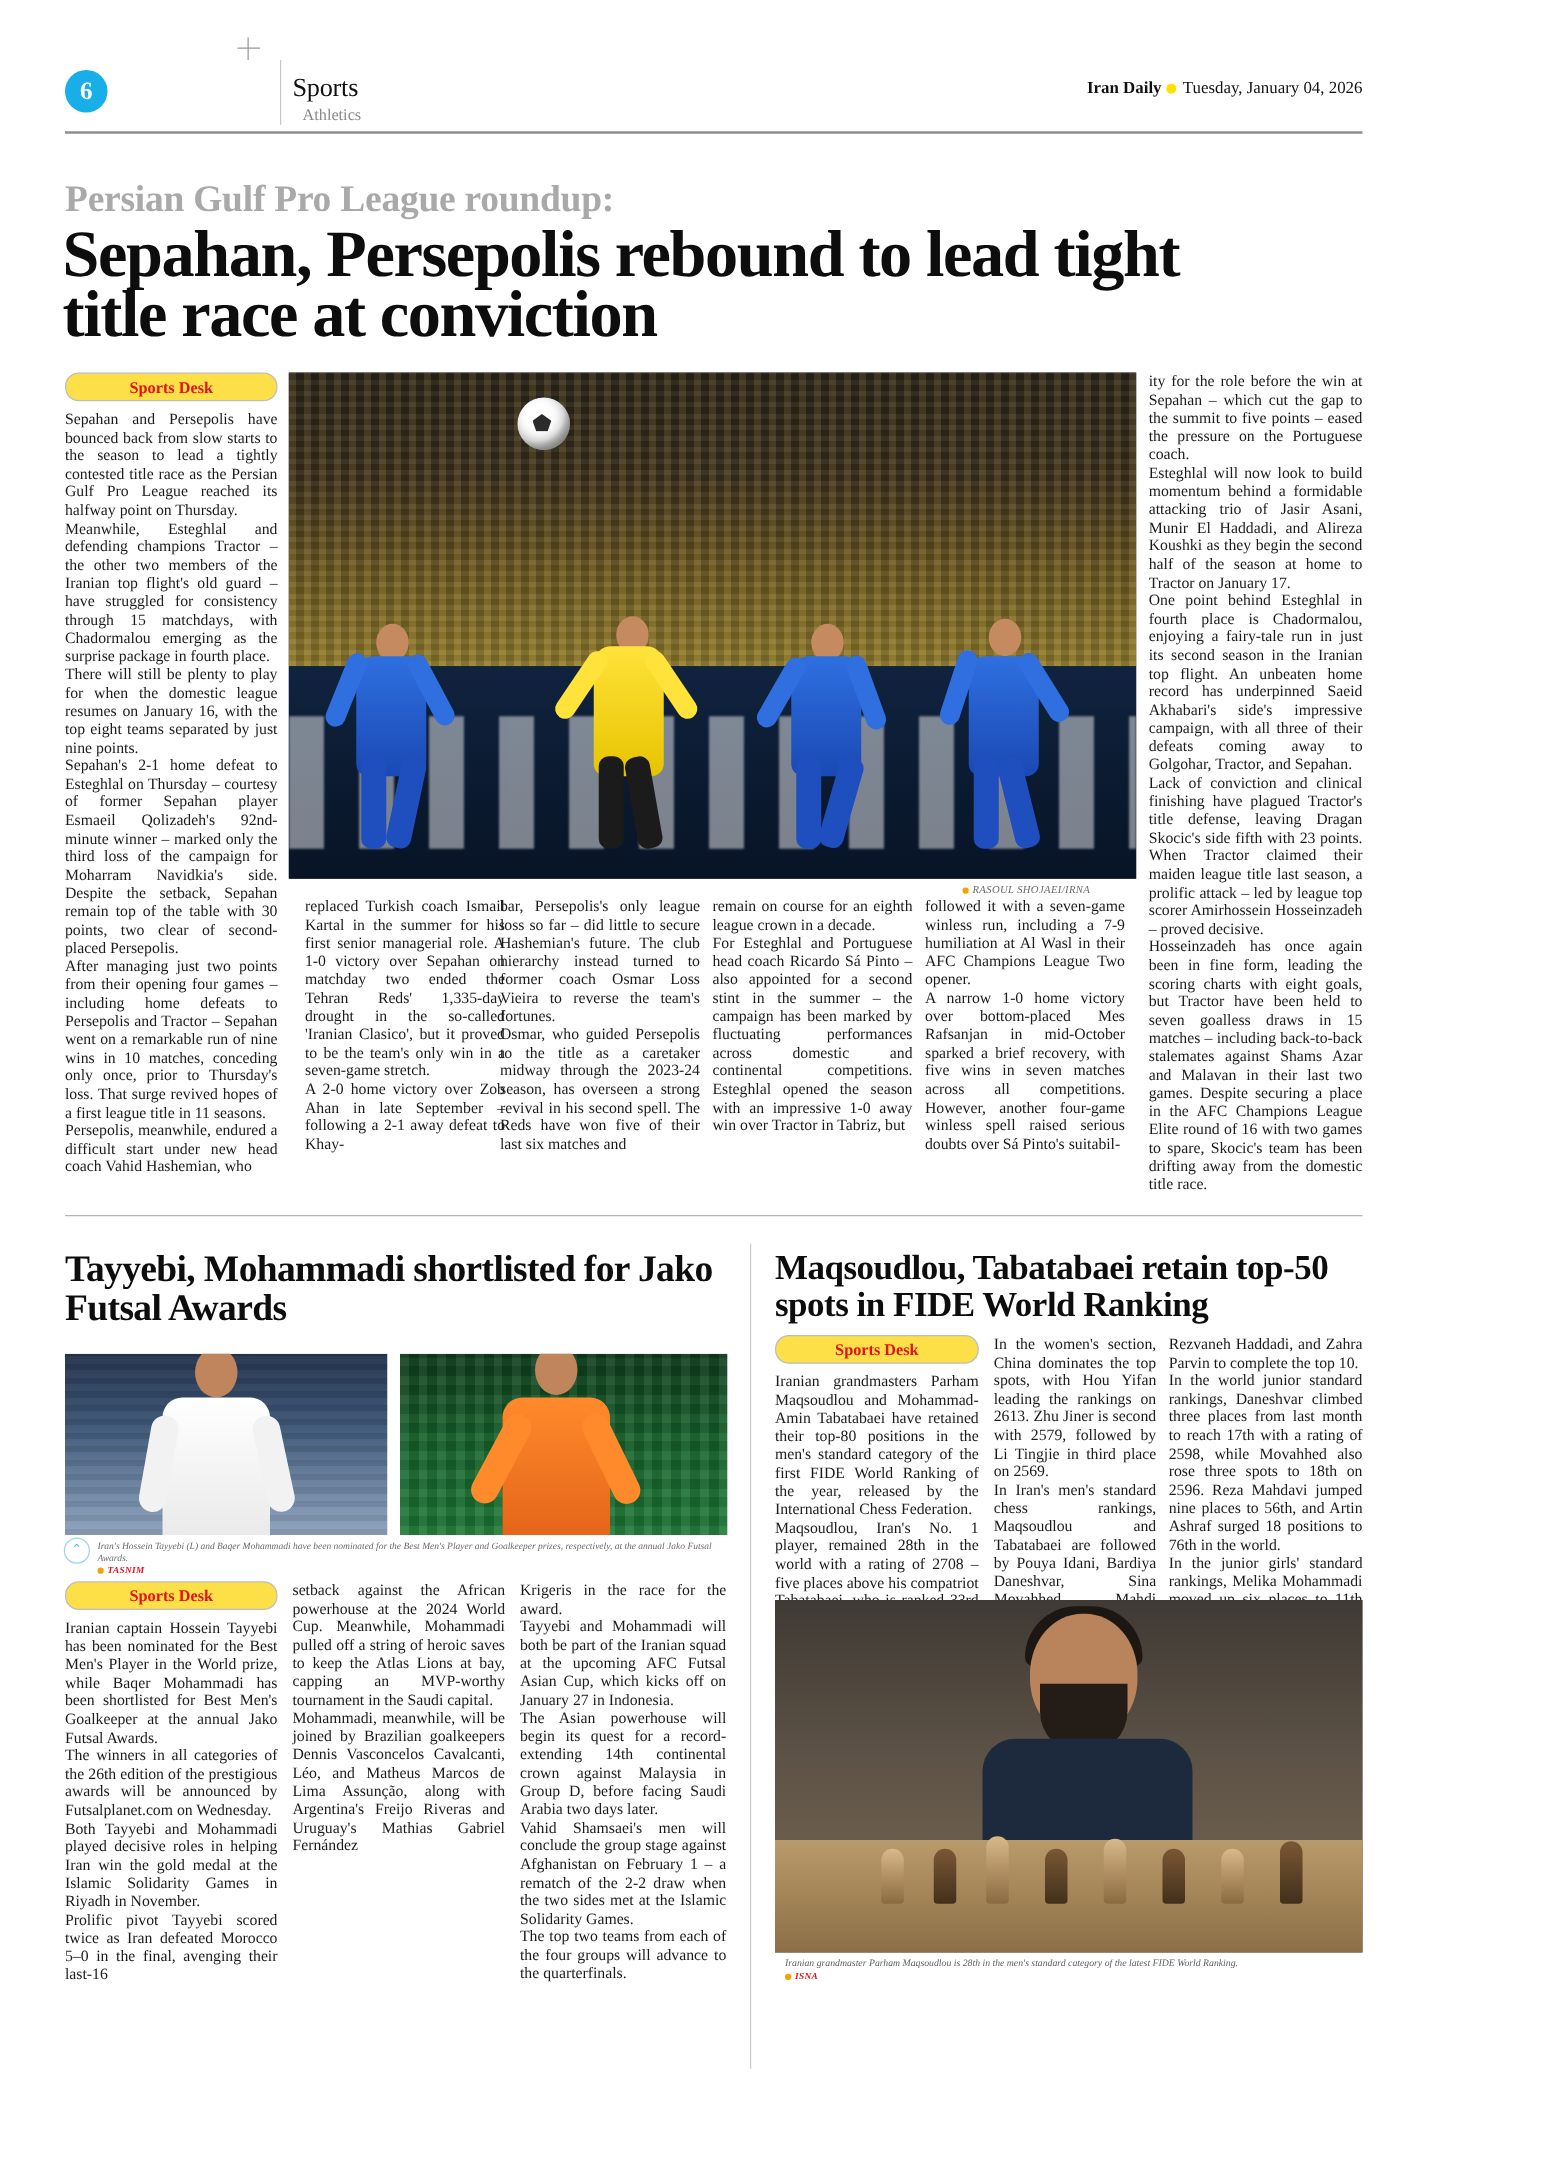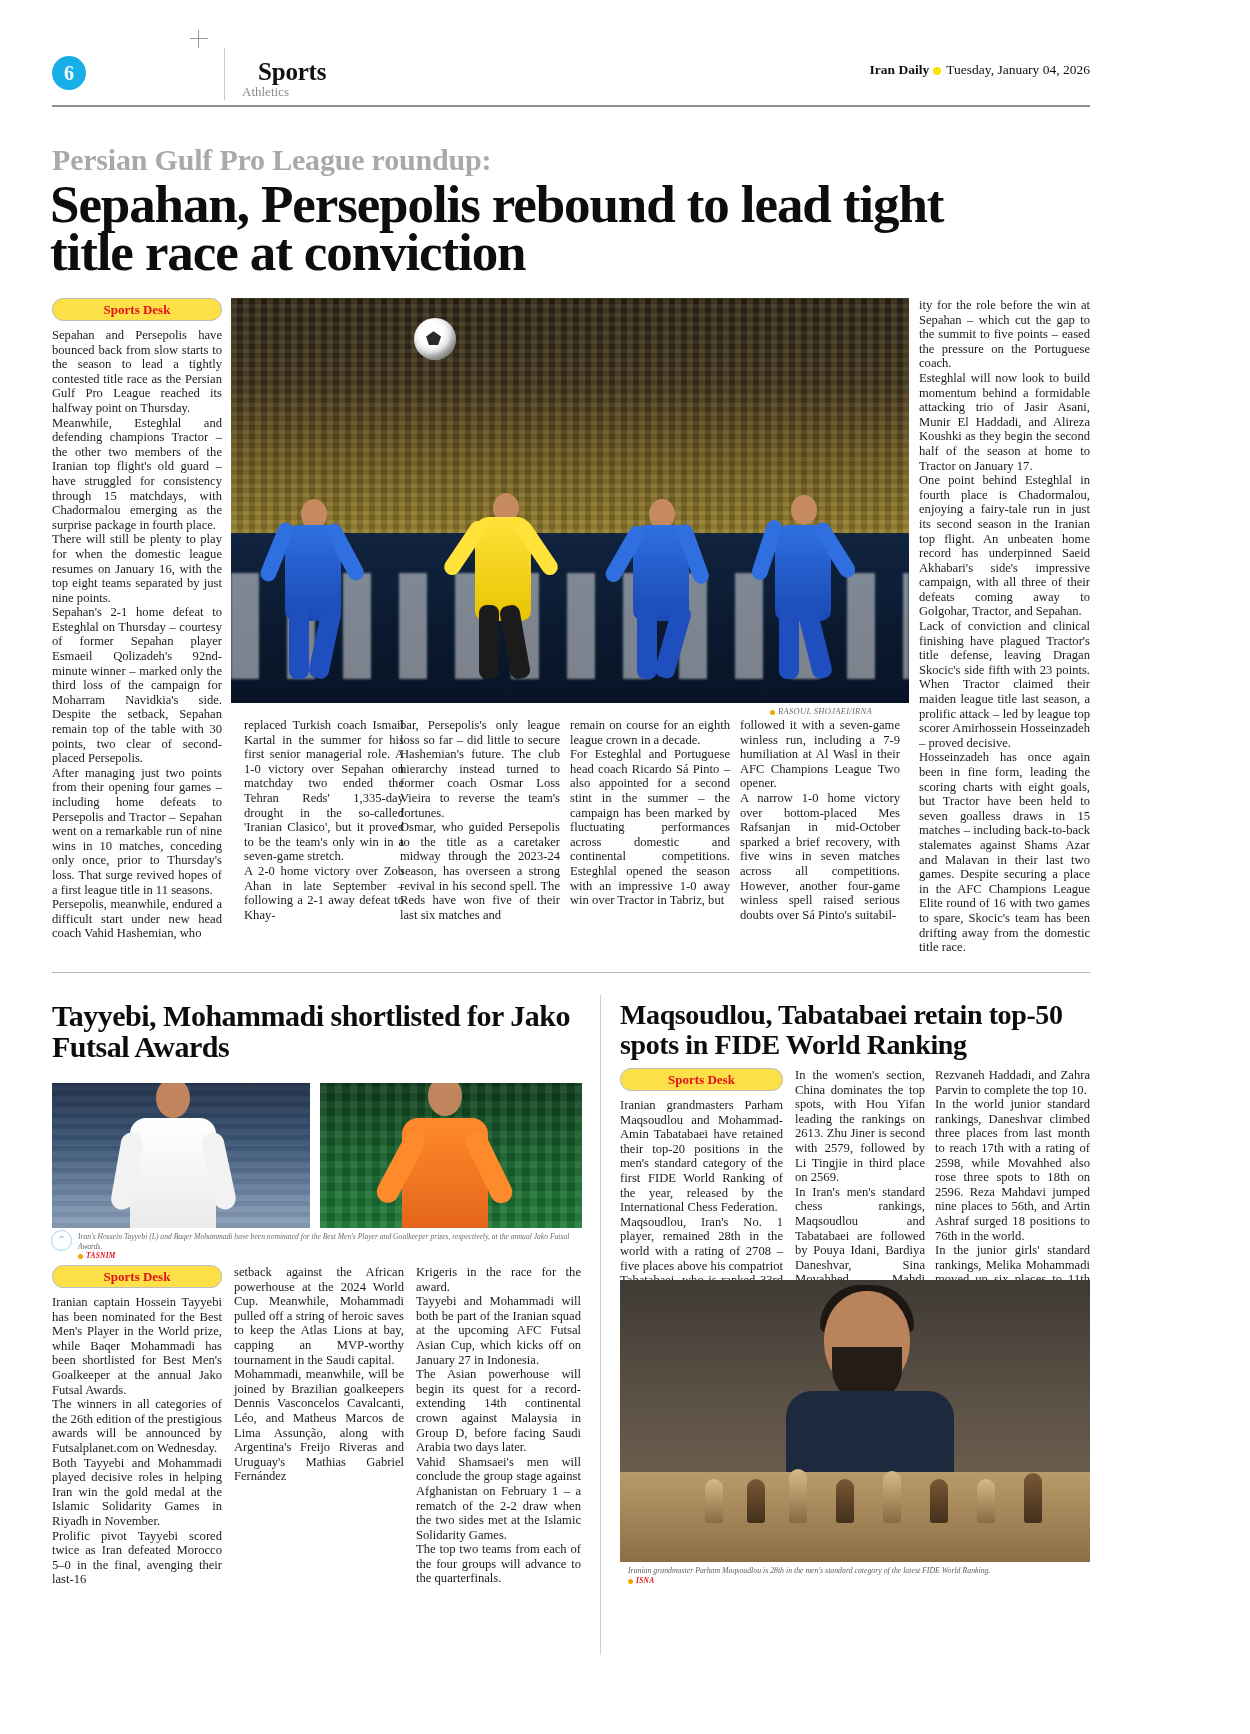--- a/index.html
+++ b/index.html
@@ -11,22 +11,22 @@
   .cropmark{position:absolute;left:190px;top:30px;width:18px;height:18px;}
   .cropmark:before{content:"";position:absolute;left:0;top:8px;width:18px;height:1px;background:#999;}
   .cropmark:after{content:"";position:absolute;left:8px;top:0;width:1px;height:18px;background:#999;}
 
   
   .masthead{position:absolute;left:52px;top:52px;width:1038px;height:48px;}
   .page-num{position:absolute;left:0;top:4px;width:34px;height:34px;border-radius:50%;
             background:#18aee8;color:#fff;font-family:"Liberation Serif",serif;font-weight:bold;
             font-size:20px;line-height:34px;text-align:center;}
   .sep-rule{position:absolute;left:172px;top:-4px;width:1px;height:52px;background:#c9c9c9;}
-  .section-title{position:absolute;left:206px;top:6px;font-family:"Liberation Serif",serif;
-                 font-weight:bold;font-size:25px;letter-spacing:-0.2px;color:#111;}
+  .section-title{position:absolute;left:182px;top:6px;font-family:"Liberation Serif",serif;
+                 font-weight:normal;font-size:21px;letter-spacing:-0.2px;color:#111;}
   .section-sub{position:absolute;left:190px;top:32px;font-family:"Liberation Serif",serif;
                font-size:13px;color:#8a8a8a;}
   .daily{position:absolute;right:0;top:10px;font-family:"Liberation Serif",serif;font-size:13.5px;color:#111;white-space:nowrap;}
   .daily b{font-weight:bold;}
   .dot-y{display:inline-block;width:8px;height:8px;border-radius:50%;background:#ffe000;margin:0 5px 0 4px;vertical-align:middle;}
   .rule-top{position:absolute;left:52px;top:105px;width:1038px;height:2px;background:#8e8e8e;}
 
   
   .kicker{position:absolute;left:52px;top:143px;font-family:"Liberation Serif",serif;font-weight:bold;
           font-size:30px;color:#a9a9a9;letter-spacing:-0.2px;}
@@ -293,21 +293,21 @@
       <p>The Asian powerhouse will begin its quest for a record-extending 14th continental crown against Malaysia in Group D, before facing Saudi Arabia two days later.</p>
       <p>Vahid Shamsaei's men will conclude the group stage against Afghanistan on February 1 – a rematch of the 2-2 draw when the two sides met at the Islamic Solidarity Games.</p>
       <p>The top two teams from each of the four groups will advance to the quarterfinals.</p>
     </div>
 
   <div class="h2-right">Maqsoudlou, Tabatabaei retain top-50 spots in FIDE World Ranking</div>
 
   <div class="chess-c1">
     <div class="deskbadge">Sports Desk</div>
     <div class="bodytext">
-        <p>Iranian grandmasters Parham Maqsoudlou and Mohammad-Amin Tabatabaei have retained their top-20 positions in the men's standard category of the first FIDE World Ranking of the year, released by the International Chess Federation.</p>
+        <p>Iranian grandmasters Parham Maqsoudlou and Mohammad-Amin Tabatabaei have retained their top-80 positions in the men's standard category of the first FIDE World Ranking of the year, released by the International Chess Federation.</p>
         <p>Maqsoudlou, Iran's No. 1 player, remained 28th in the world with a rating of 2708 – five places above his compatriot Tabatabaei, who is ranked 33rd with a rating of 2700.</p>
         <p>Norwegian star Magnus Carlsen continues to lead the standard chess rankings with a rating of 2840, followed by American duo Hikaru Nakamura (2810) and Fabiano Caruana (2795).</p>
       </div>
   </div>
   <div class="bodytext chess-c2">
       <p>In the women's section, China dominates the top spots, with Hou Yifan leading the rankings on 2613. Zhu Jiner is second with 2579, followed by Li Tingjie in third place on 2569.</p>
       <p>In Iran's men's standard chess rankings, Maqsoudlou and Tabatabaei are followed by Pouya Idani, Bardiya Daneshvar, Sina Movahhed, Mahdi Gholami, Amirreza Pour-Ramzanali, Reza Mohammadi, Arash Tahbaz, Arian Gholami, Seyed Khalil Mousavi, and Mersad Khodashenas, respectively.</p>
       <p>Melika Mohammadi leads the Iranian women's rankings, followed by Mobina Alinasab, Sara Davari, Anahita Zahedifar, Dorsa Mohammadebrahimkhan, Mitra Asgharzadeh, Tannaz Azali, Rosha Akbari,</p>
     </div>
   <div class="bodytext chess-c3">

